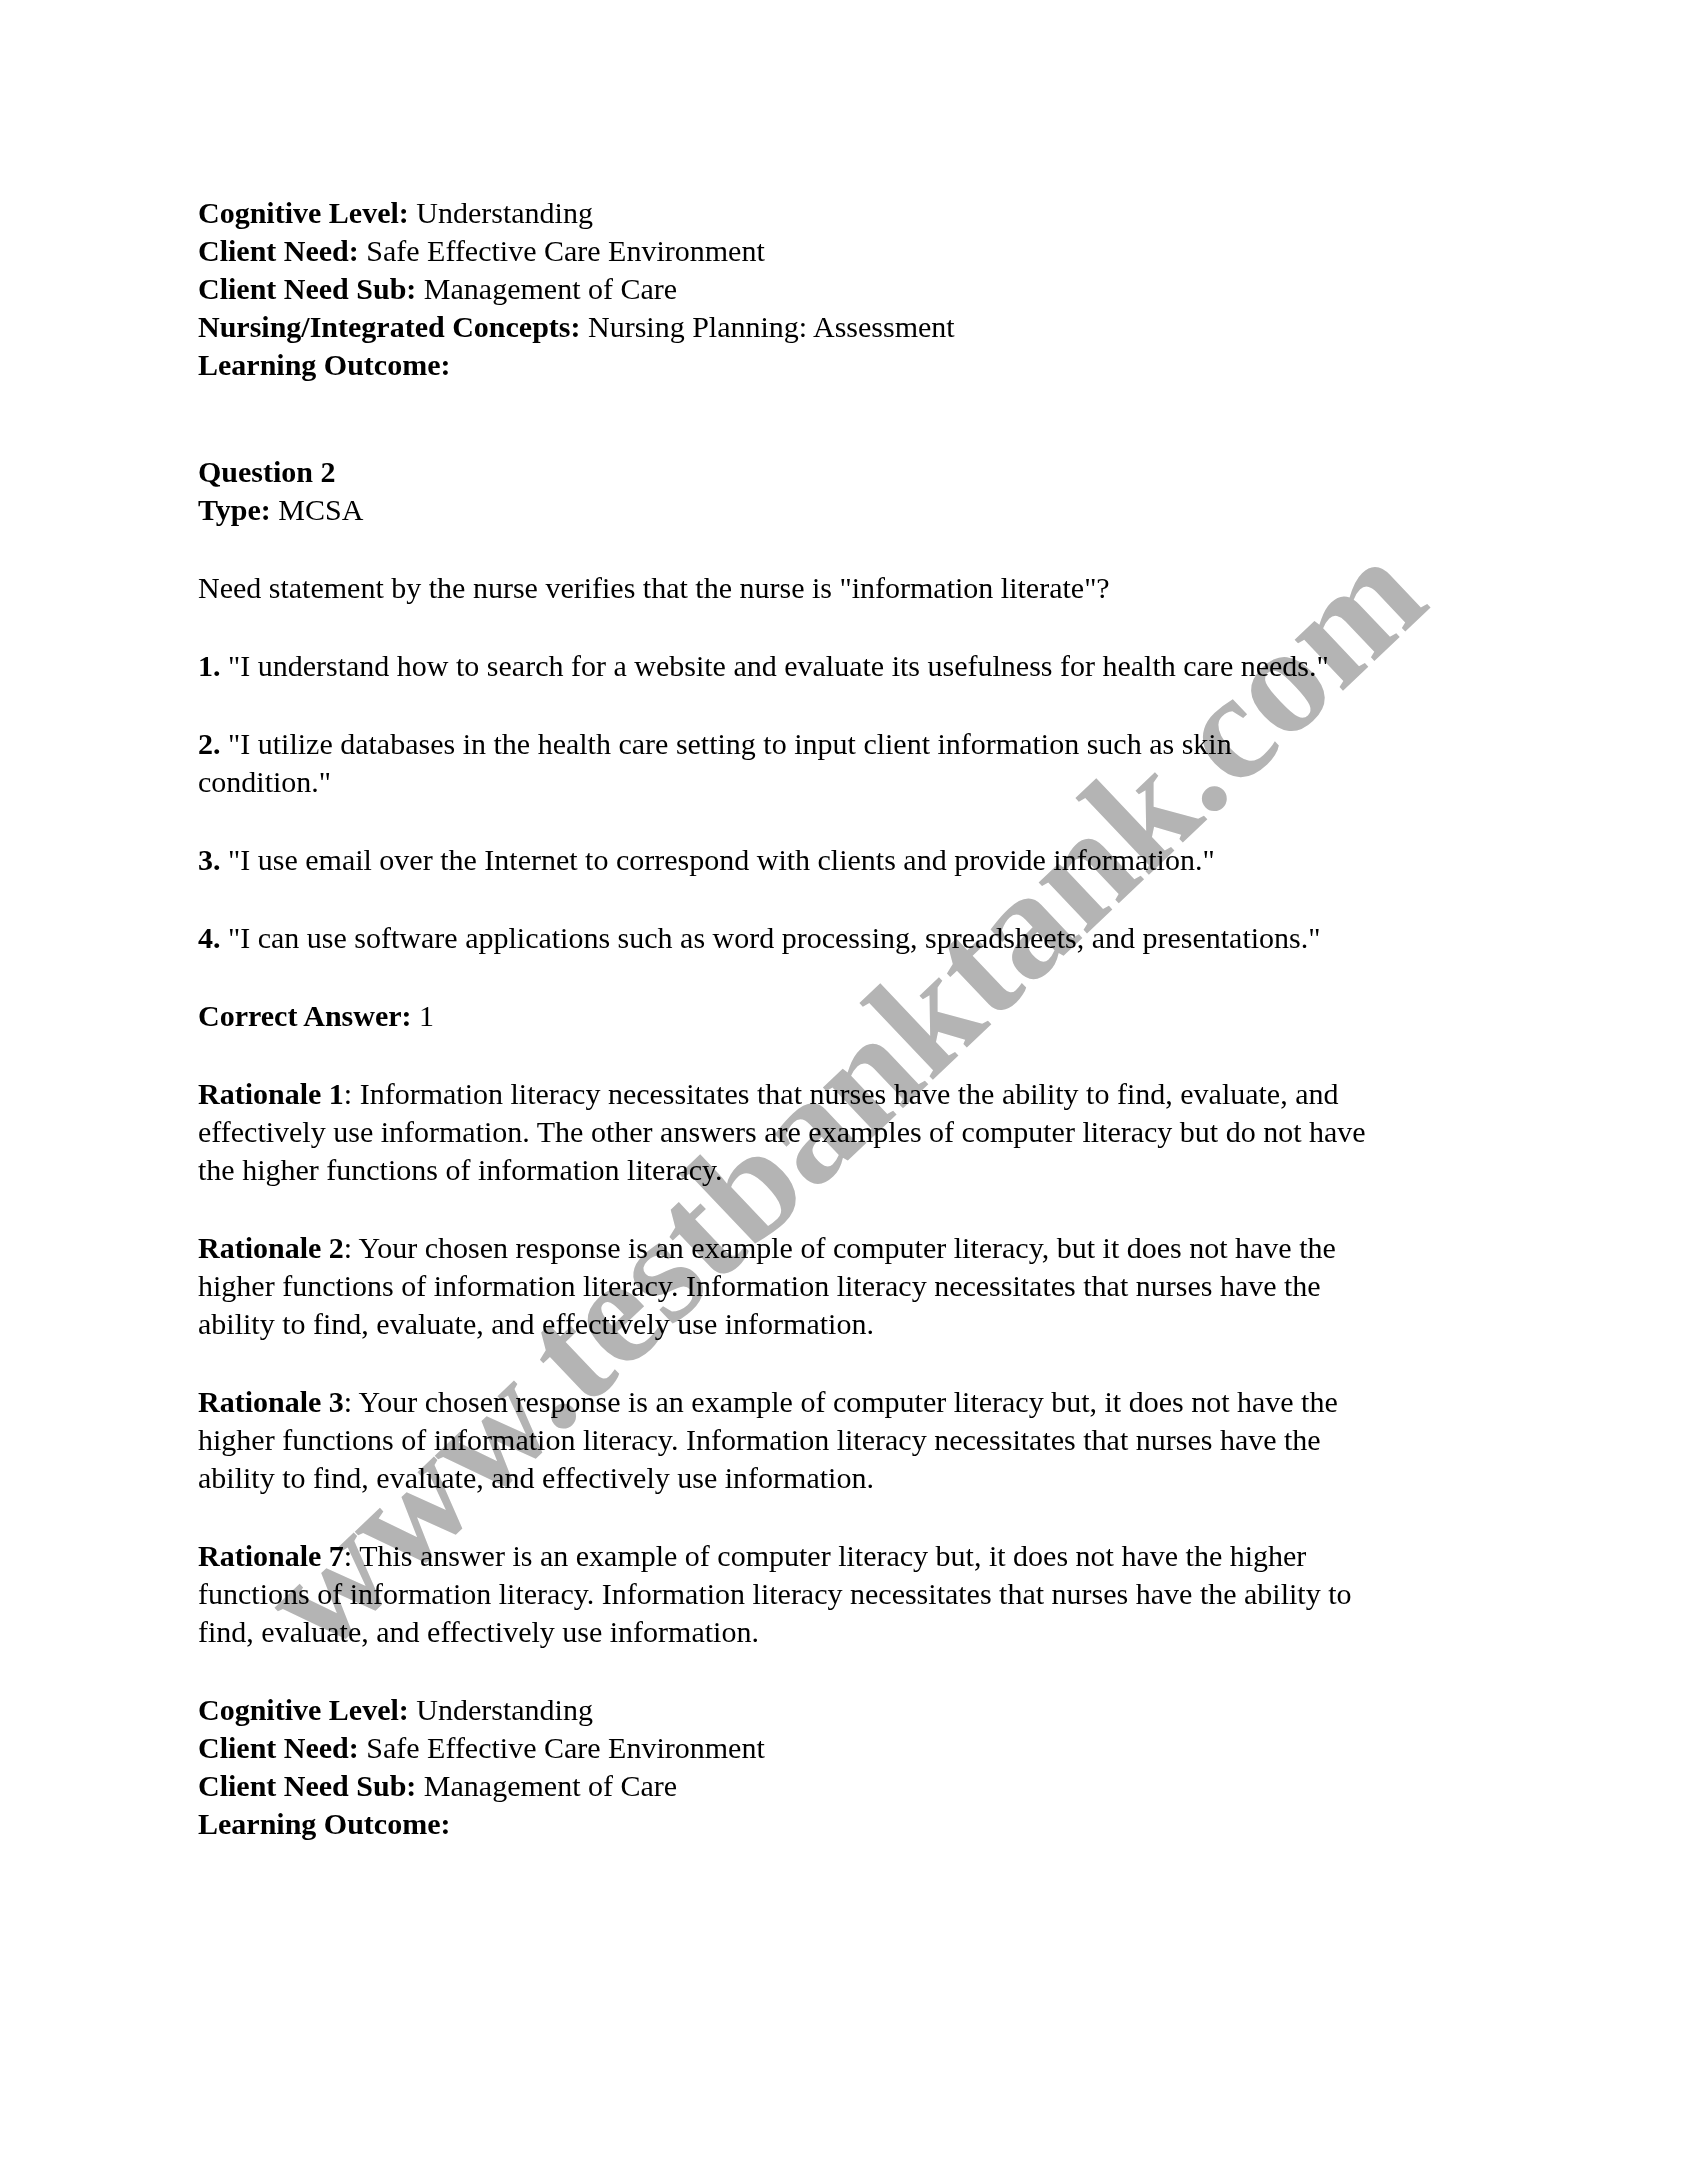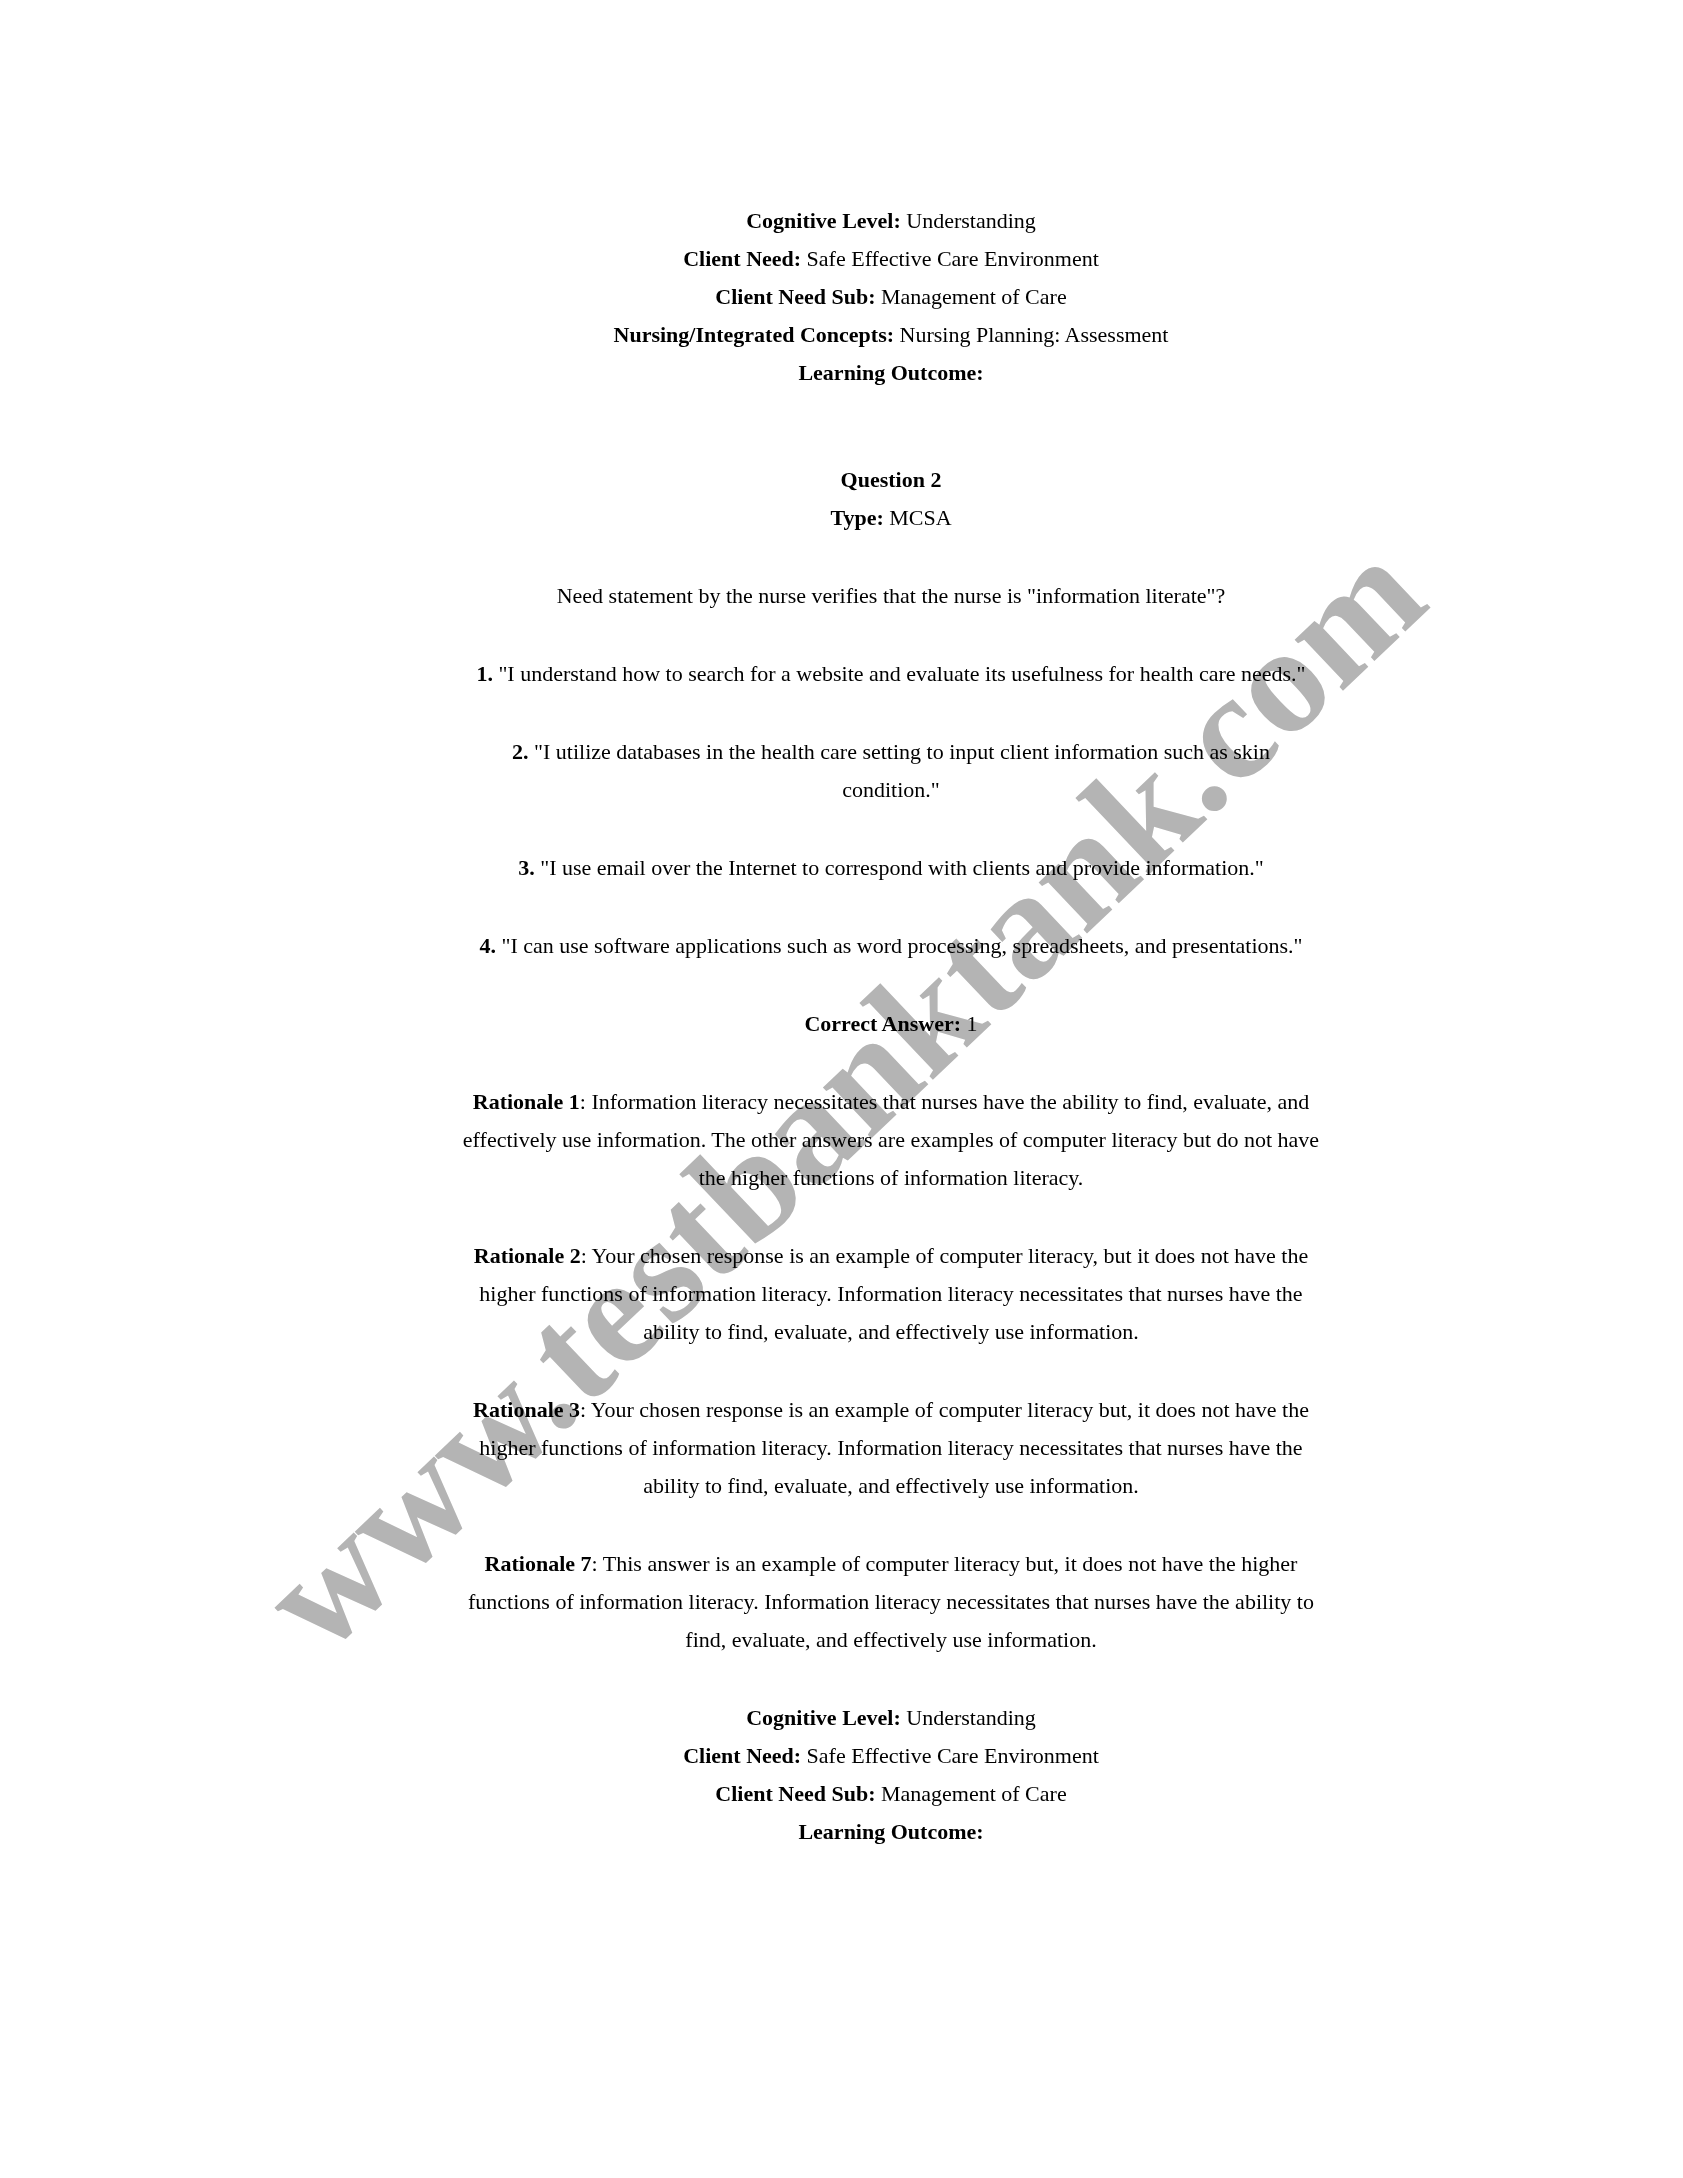--- a/index.html
+++ b/index.html
@@ -21,26 +21,25 @@
     font-size: 153px;
     font-weight: bold;
     color: #b4b4b4;
     white-space: nowrap;
     z-index: 0;
     user-select: none;
   }
   .content {
     position: absolute;
     left: 198px;
-    top: 202px;
+    top: 194px;
     width: 1386px;
-    font-size: 22px;
+    font-size: 30px;
     line-height: 38px;
     z-index: 1;
-    text-align: center;
   }
   .para { margin: 0 0 40px 0; }
   .meta-block { margin: 0 0 40px 0; }
   #meta-top { margin-bottom: 69px; }
   .b { font-weight: bold; }
   .pre { white-space: pre-line; }
 </style>
 </head>
 <body>
 

